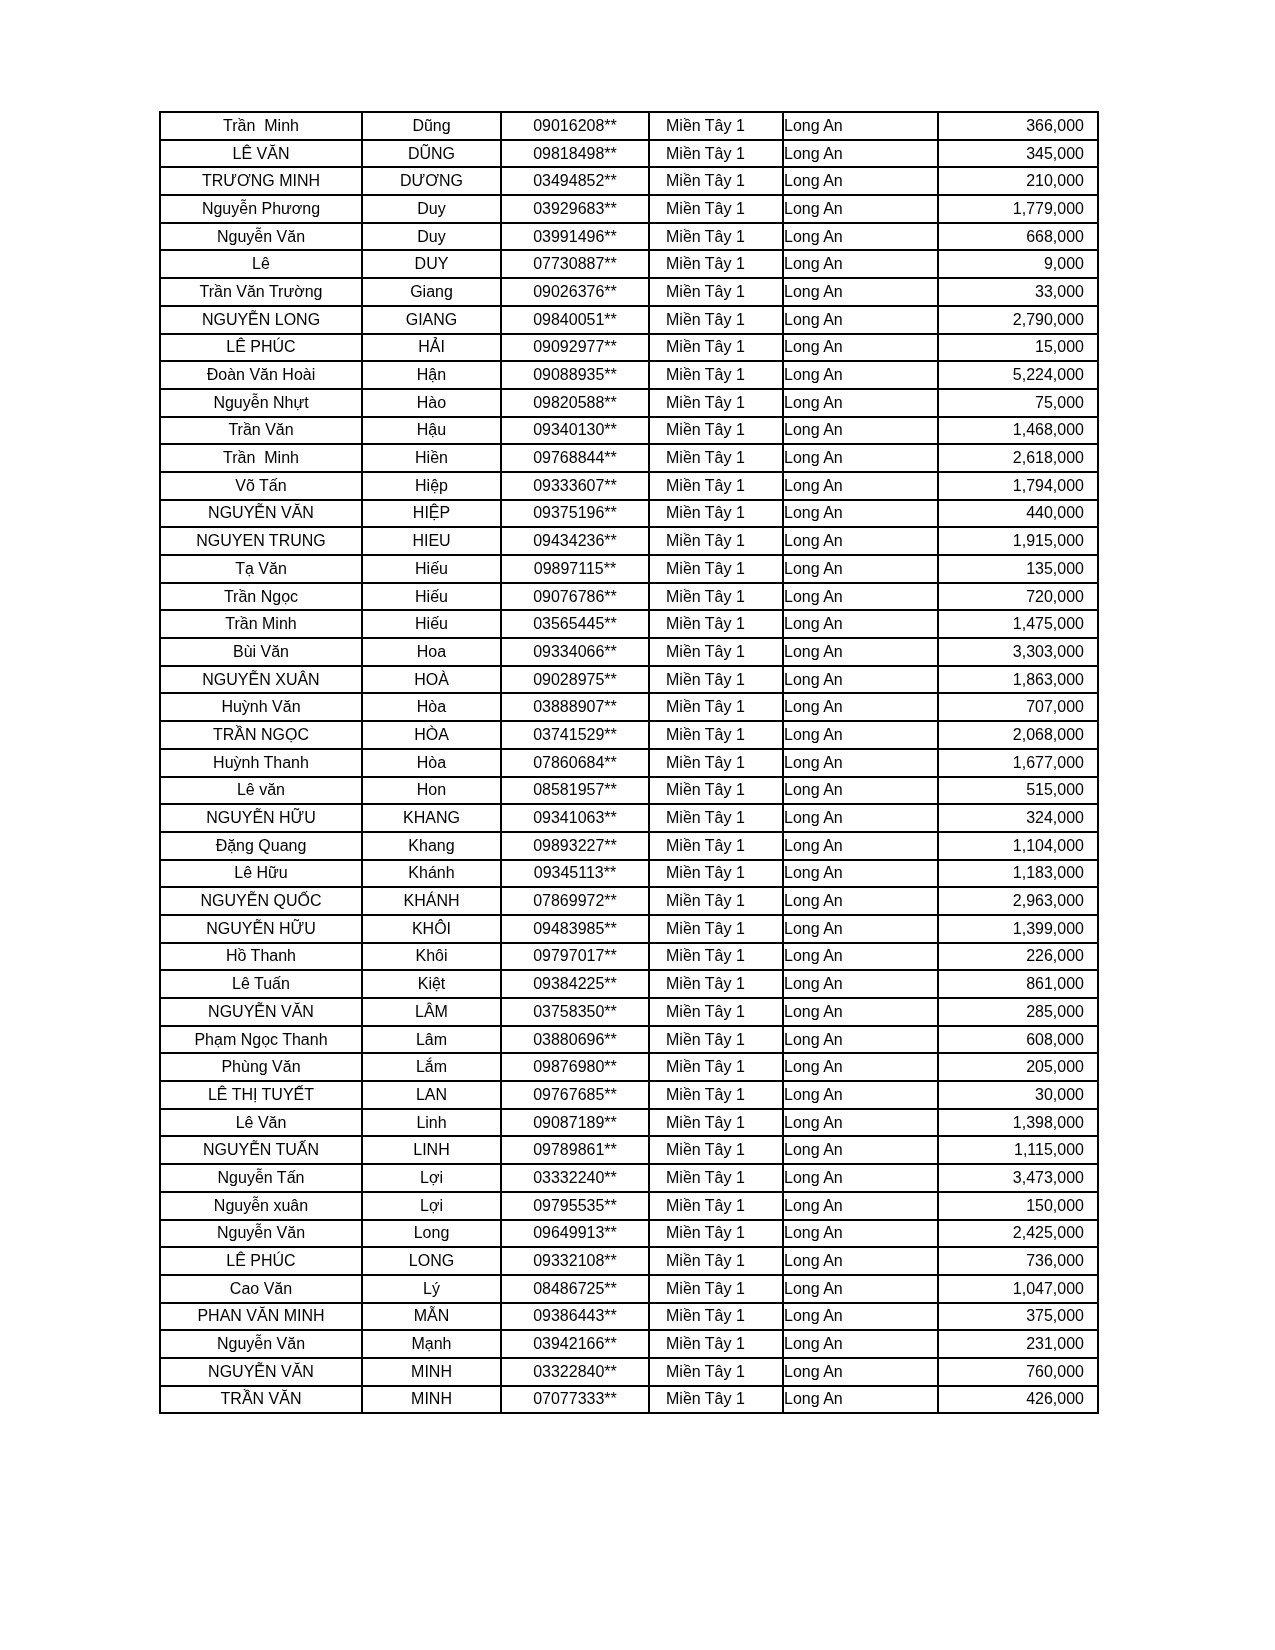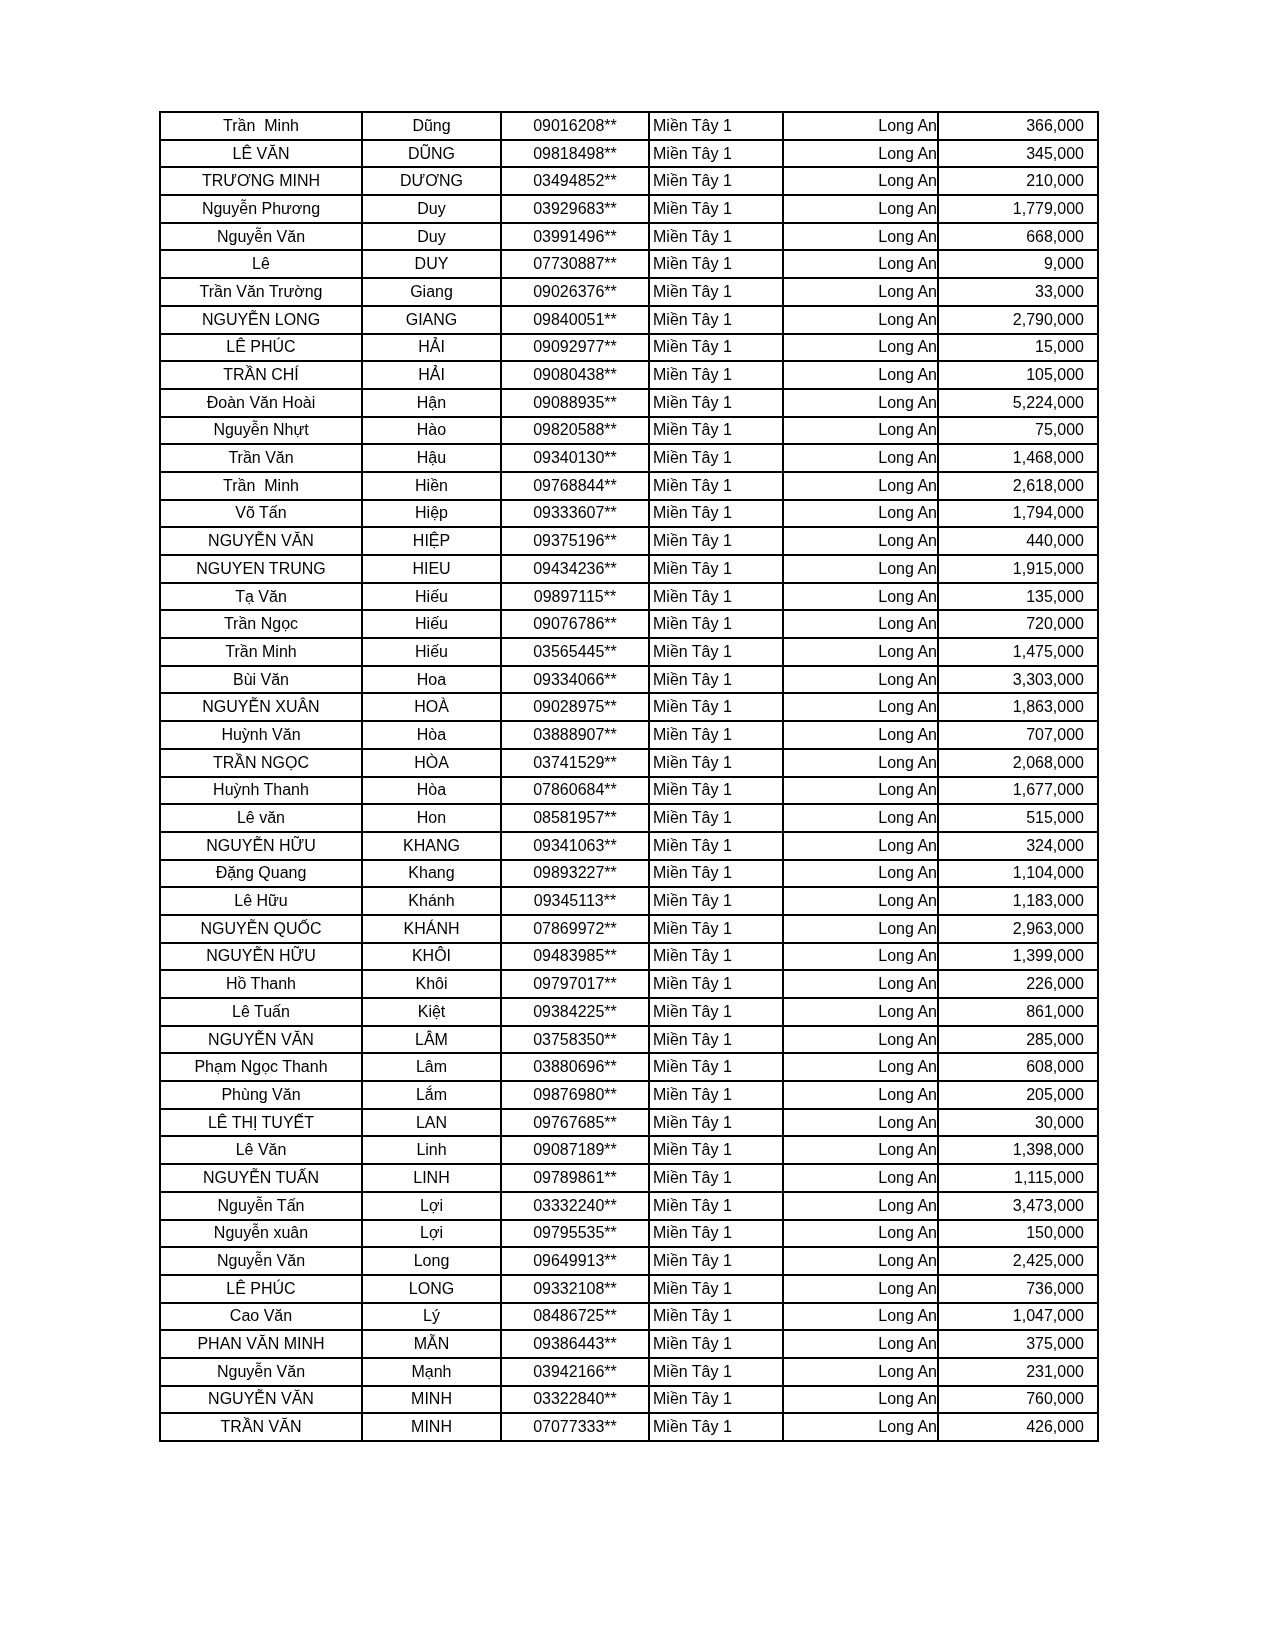--- a/index.html
+++ b/index.html
@@ -31,22 +31,22 @@
     height: 25.7px;
     padding: 0;
     vertical-align: middle;
     white-space: pre;
     overflow: hidden;
   }
   
   table.data-grid td.c0 { text-align: center; }
   table.data-grid td.c1 { text-align: center; }
   table.data-grid td.c2 { text-align: center; }
-  table.data-grid td.c3 { text-align: left; padding-left: 3px; }
-  table.data-grid td.c4 { text-align: right; padding-left: 45px; }
+  table.data-grid td.c3 { text-align: left; padding-left: 16px; }
+  table.data-grid td.c4 { text-align: left; }
   table.data-grid td.c5 { text-align: right; padding-right: 13px; }
 </style>
 </head>
 <body>
 
 <div id="page">
   <table class="data-grid">
     <colgroup>
       <col style="width:202px">
       <col style="width:139px">
@@ -122,28 +122,20 @@
         </tr>
         <tr>
           <td class="c0">LÊ PHÚC</td>
           <td class="c1">HẢI</td>
           <td class="c2">09092977**</td>
           <td class="c3">Miền Tây 1</td>
           <td class="c4">Long An</td>
           <td class="c5">15,000</td>
         </tr>
         <tr>
-          <td class="c0">TRẦN CHÍ</td>
-          <td class="c1">HẢI</td>
-          <td class="c2">09080438**</td>
-          <td class="c3">Miền Tây 1</td>
-          <td class="c4">Long An</td>
-          <td class="c5">105,000</td>
-        </tr>
-        <tr>
           <td class="c0">Đoàn Văn Hoài</td>
           <td class="c1">Hận</td>
           <td class="c2">09088935**</td>
           <td class="c3">Miền Tây 1</td>
           <td class="c4">Long An</td>
           <td class="c5">5,224,000</td>
         </tr>
         <tr>
           <td class="c0">Nguyễn Nhựt</td>
           <td class="c1">Hào</td>

